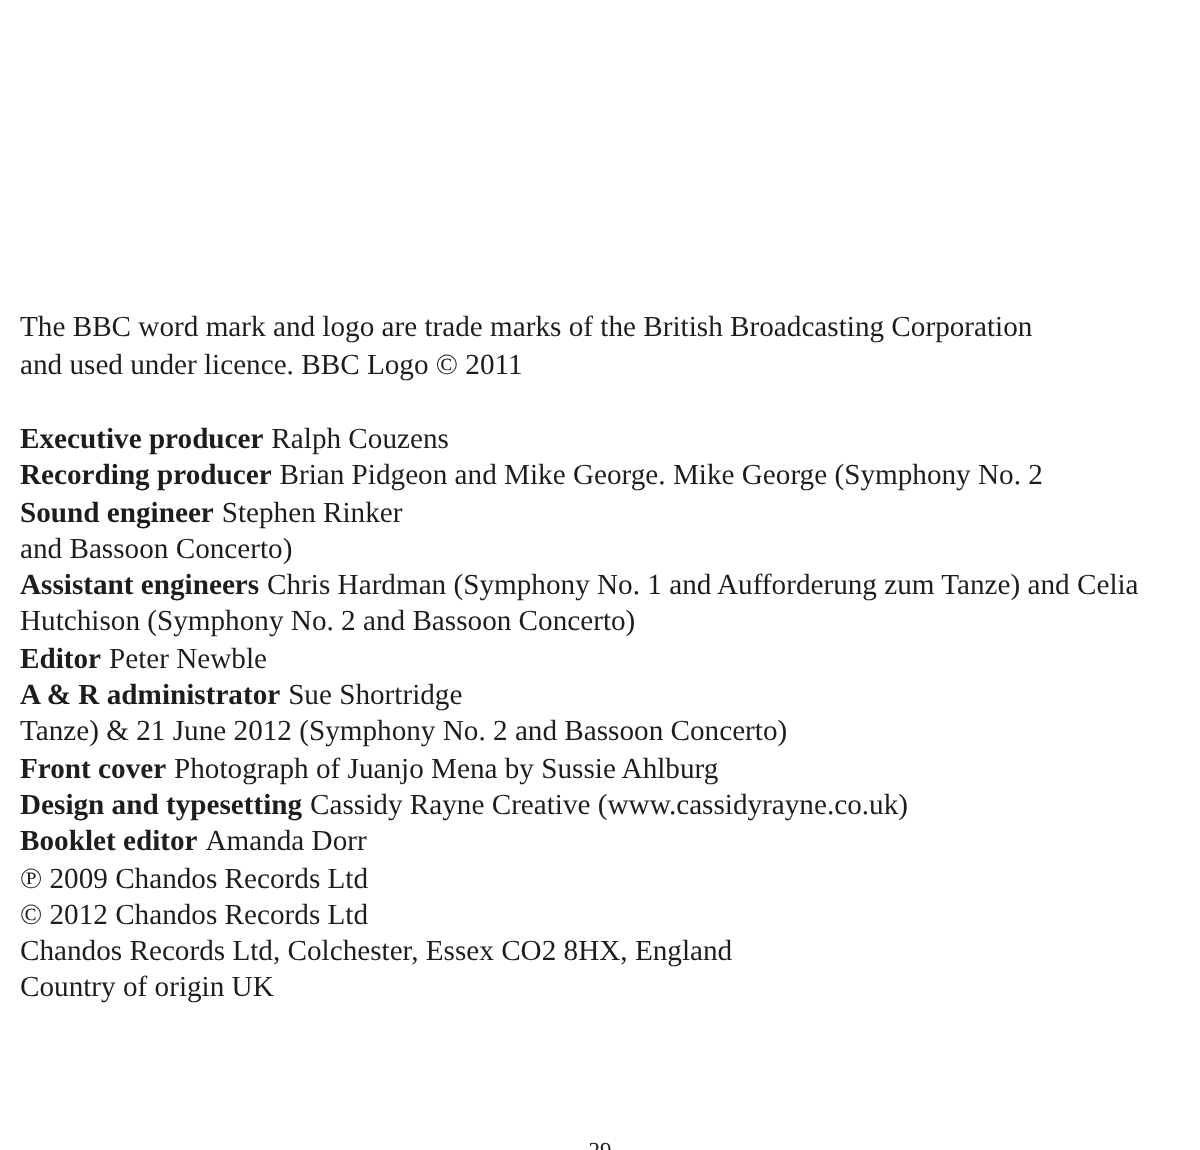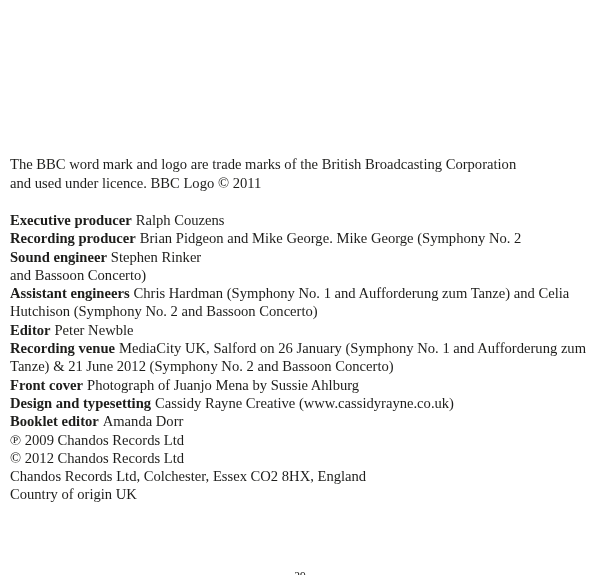--- a/index.html
+++ b/index.html
@@ -68,21 +68,21 @@
     </div>
 
     <div class="credits">
       <div class="line"><span class="credit-label">Executive producer</span><span class="credit-text">Ralph Couzens</span></div>
       <div class="line"><span class="credit-label">Recording producer</span><span class="credit-text">Brian Pidgeon and Mike George. Mike George (Symphony No. 2</span></div>
       <div class="line"><span class="credit-label">Sound engineer</span><span class="credit-text">Stephen Rinker</span></div>
       <div class="line"><span class="credit-label"></span><span class="credit-text">and Bassoon Concerto)</span></div>
       <div class="line"><span class="credit-label">Assistant engineers</span><span class="credit-text">Chris Hardman (Symphony No. 1 and Aufforderung zum Tanze) and Celia</span></div>
       <div class="line"><span class="credit-label"></span><span class="credit-text">Hutchison (Symphony No. 2 and Bassoon Concerto)</span></div>
       <div class="line"><span class="credit-label">Editor</span><span class="credit-text">Peter Newble</span></div>
-      <div class="line"><span class="credit-label">Recording venue</span><span class="credit-text">MediaCity UK, Salford on 26 January (Symphony No. 1 and Aufforderung zum</span></div>
+      <div class="line"><span class="credit-label">A &amp; R administrator</span><span class="credit-text">Sue Shortridge</span></div>
       <div class="line"><span class="credit-label"></span><span class="credit-text">Tanze) &amp; 21 June 2012 (Symphony No. 2 and Bassoon Concerto)</span></div>
       <div class="line"><span class="credit-label">Front cover</span><span class="credit-text">Photograph of Juanjo Mena by Sussie Ahlburg</span></div>
       <div class="line"><span class="credit-label">Design and typesetting</span><span class="credit-text">Cassidy Rayne Creative (www.cassidyrayne.co.uk)</span></div>
       <div class="line"><span class="credit-label">Booklet editor</span><span class="credit-text">Amanda Dorr</span></div>
       <div class="line"><span class="credit-label"></span><span class="credit-text">℗ 2009 Chandos Records Ltd</span></div>
       <div class="line"><span class="credit-label"></span><span class="credit-text">© 2012 Chandos Records Ltd</span></div>
       <div class="line"><span class="credit-label"></span><span class="credit-text">Chandos Records Ltd, Colchester, Essex CO2 8HX, England</span></div>
       <div class="line"><span class="credit-label"></span><span class="credit-text">Country of origin UK</span></div>
     </div>
 

